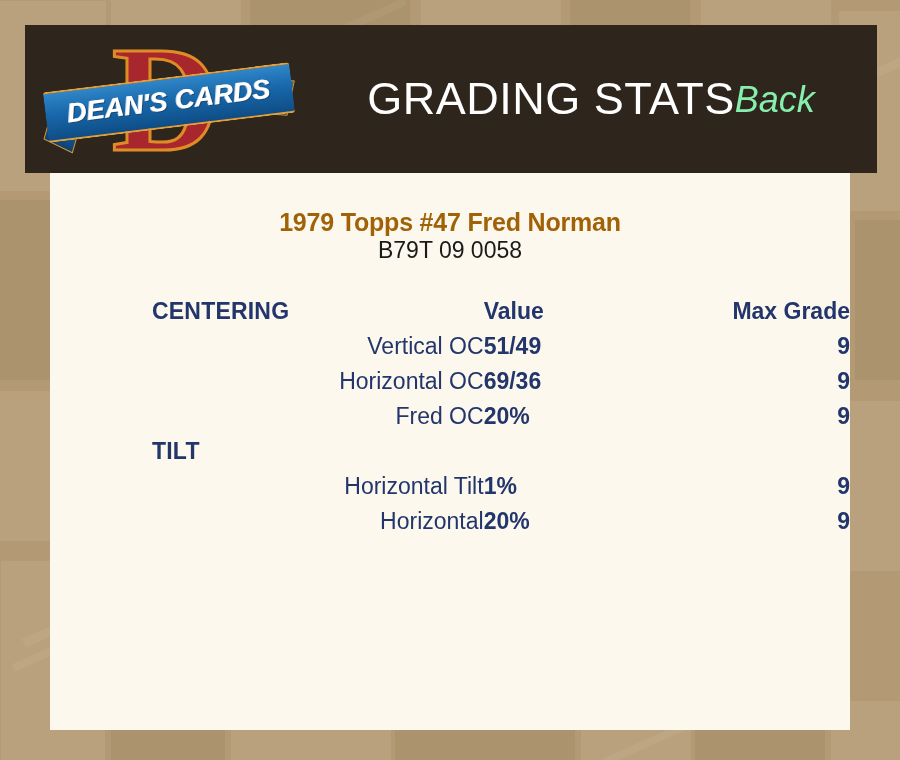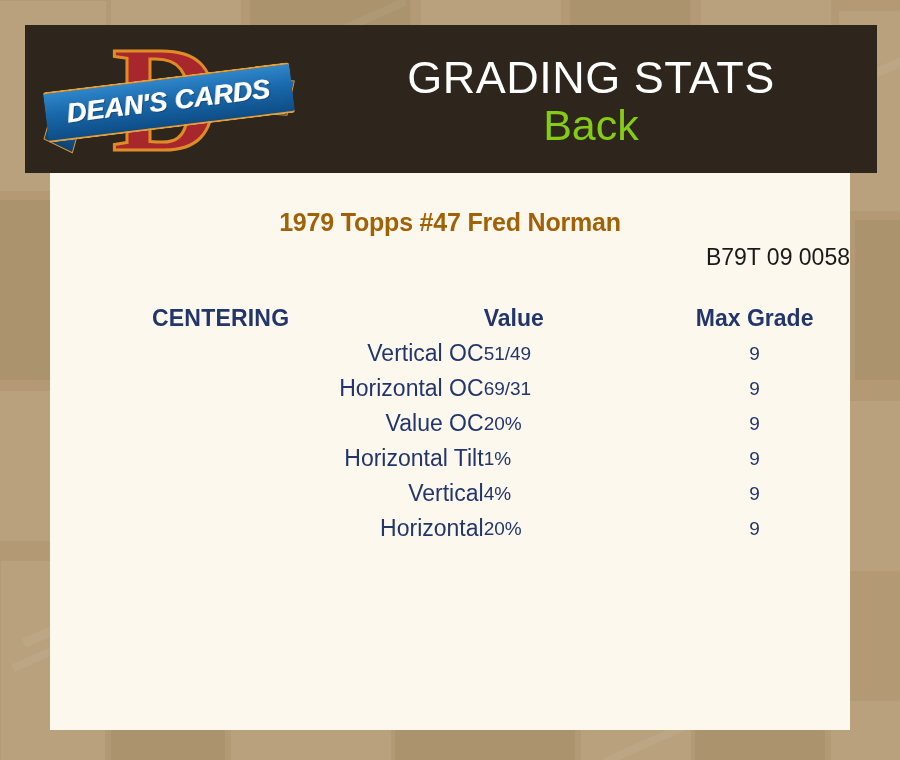--- a/index.html
+++ b/index.html
@@ -126,37 +126,38 @@
   }
 
   
   #header-titles {
     position: absolute;
     left: 280px;
     top: 0;
     width: 572px;
     height: 148px;
     display: flex;
-    flex-direction: column;
+    flex-direction: row;
     align-items: center;
     justify-content: center;
   }
   #header-title {
     color: #ffffff;
     font-size: 45px;
     line-height: 50px;
     letter-spacing: 0.5px;
     font-weight: normal;
   }
   #header-subtitle {
-    color: #84cc16;
-    font-size: 43px;
+    color: #86efac;
+    font-size: 36px;
     line-height: 40px;
     margin-top: 2px;
     font-weight: normal;
+    font-style: italic;
   }
 
   
   #content-panel {
     position: absolute;
     left: 50px;
     top: 173px;
     width: 800px;
     height: 557px;
     background: #fdf8ee;
@@ -165,63 +166,62 @@
 
   #card-title {
     text-align: center;
     color: #a16207;
     font-size: 25px;
     font-weight: bold;
     margin-top: 35px;
     letter-spacing: -0.2px;
   }
   #card-subtitle {
-    text-align: right;
+    text-align: center;
     color: #1a1a1a;
     font-size: 23px;
     font-weight: normal;
-    margin-top: 7px;
   }
 
   
   #stats-table {
     margin-top: 30px;
     width: 100%;
     border-collapse: collapse;
     color: #22366b;
   }
   #stats-table td {
     padding: 0;
     vertical-align: middle;
   }
   #stats-table tr { height: 35px; }
 
   .col-label { width: 330px; }
   .col-value { width: 175px; }
-  .col-grade { width: 190px; text-align: center; }
+  .col-grade { width: 190px; text-align: right; }
 
   .hdr-section {
     padding-left: 102px !important;
     font-size: 23px;
     font-weight: bold;
     letter-spacing: 0.2px;
   }
   .hdr-col {
     font-size: 23px;
     font-weight: bold;
   }
   .row-label {
     text-align: right;
     padding-right: 0px !important;
     font-size: 23px;
     font-weight: normal;
   }
   .row-value, .row-grade {
-    font-size: 19px;
-    font-weight: normal;
+    font-size: 23px;
+    font-weight: bold;
   }
   .section-head td {
     font-size: 23px;
     font-weight: bold;
   }
 </style>
 </head>
 <body>
 
 <div id="bg-texture">
@@ -281,39 +281,39 @@
           <td class="col-value hdr-col">Value</td>
           <td class="col-grade hdr-col">Max Grade</td>
         </tr>
         <tr>
           <td class="col-label row-label">Vertical OC</td>
           <td class="col-value row-value">51/49</td>
           <td class="col-grade row-grade">9</td>
         </tr>
         <tr>
           <td class="col-label row-label">Horizontal OC</td>
-          <td class="col-value row-value">69/31</td>
-          <td class="col-grade row-grade">9</td>
-        </tr>
-        <tr>
-          <td class="col-label row-label">Value OC</td>
+          <td class="col-value row-value">69/36</td>
+          <td class="col-grade row-grade">9</td>
+        </tr>
+        <tr>
+          <td class="col-label row-label">Fred OC</td>
           <td class="col-value row-value">20%</td>
           <td class="col-grade row-grade">9</td>
+        </tr>
+        <tr class="section-head">
+          <td class="col-label hdr-section">TILT</td>
+          <td class="col-value hdr-col"></td>
+          <td class="col-grade hdr-col"></td>
         </tr>
         <tr>
           <td class="col-label row-label">Horizontal Tilt</td>
           <td class="col-value row-value">1%</td>
           <td class="col-grade row-grade">9</td>
         </tr>
         <tr>
-          <td class="col-label row-label">Vertical</td>
-          <td class="col-value row-value">4%</td>
-          <td class="col-grade row-grade">9</td>
-        </tr>
-        <tr>
           <td class="col-label row-label">Horizontal</td>
           <td class="col-value row-value">20%</td>
           <td class="col-grade row-grade">9</td>
         </tr>
       </tbody>
   </table>
 
 </div>
 
 </body></html>

